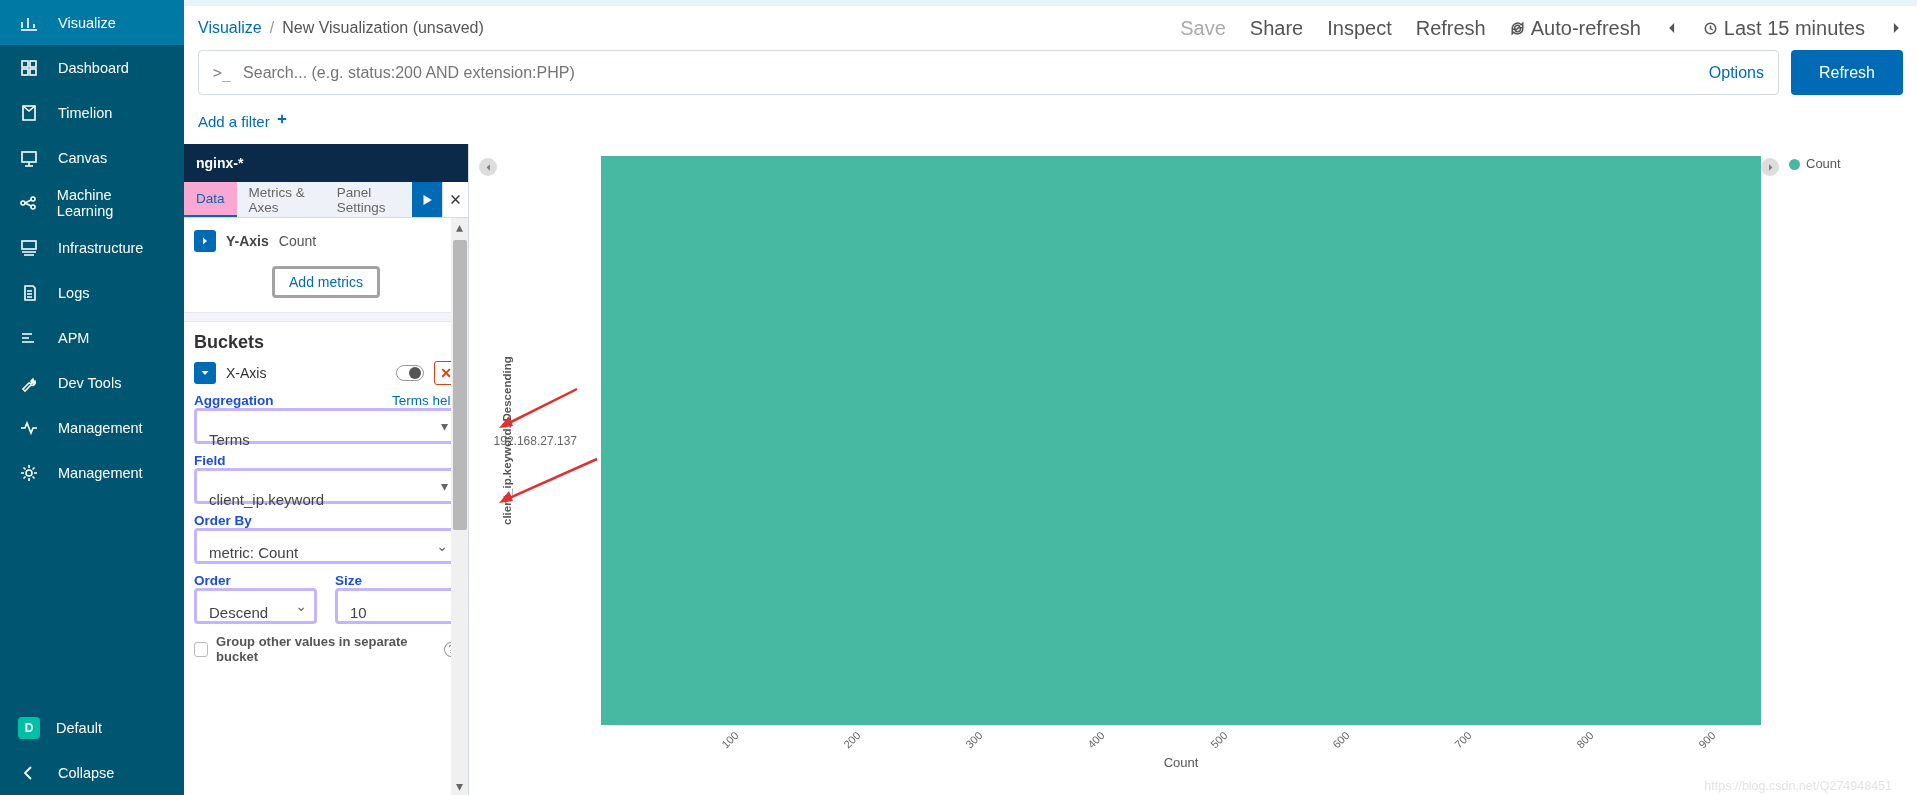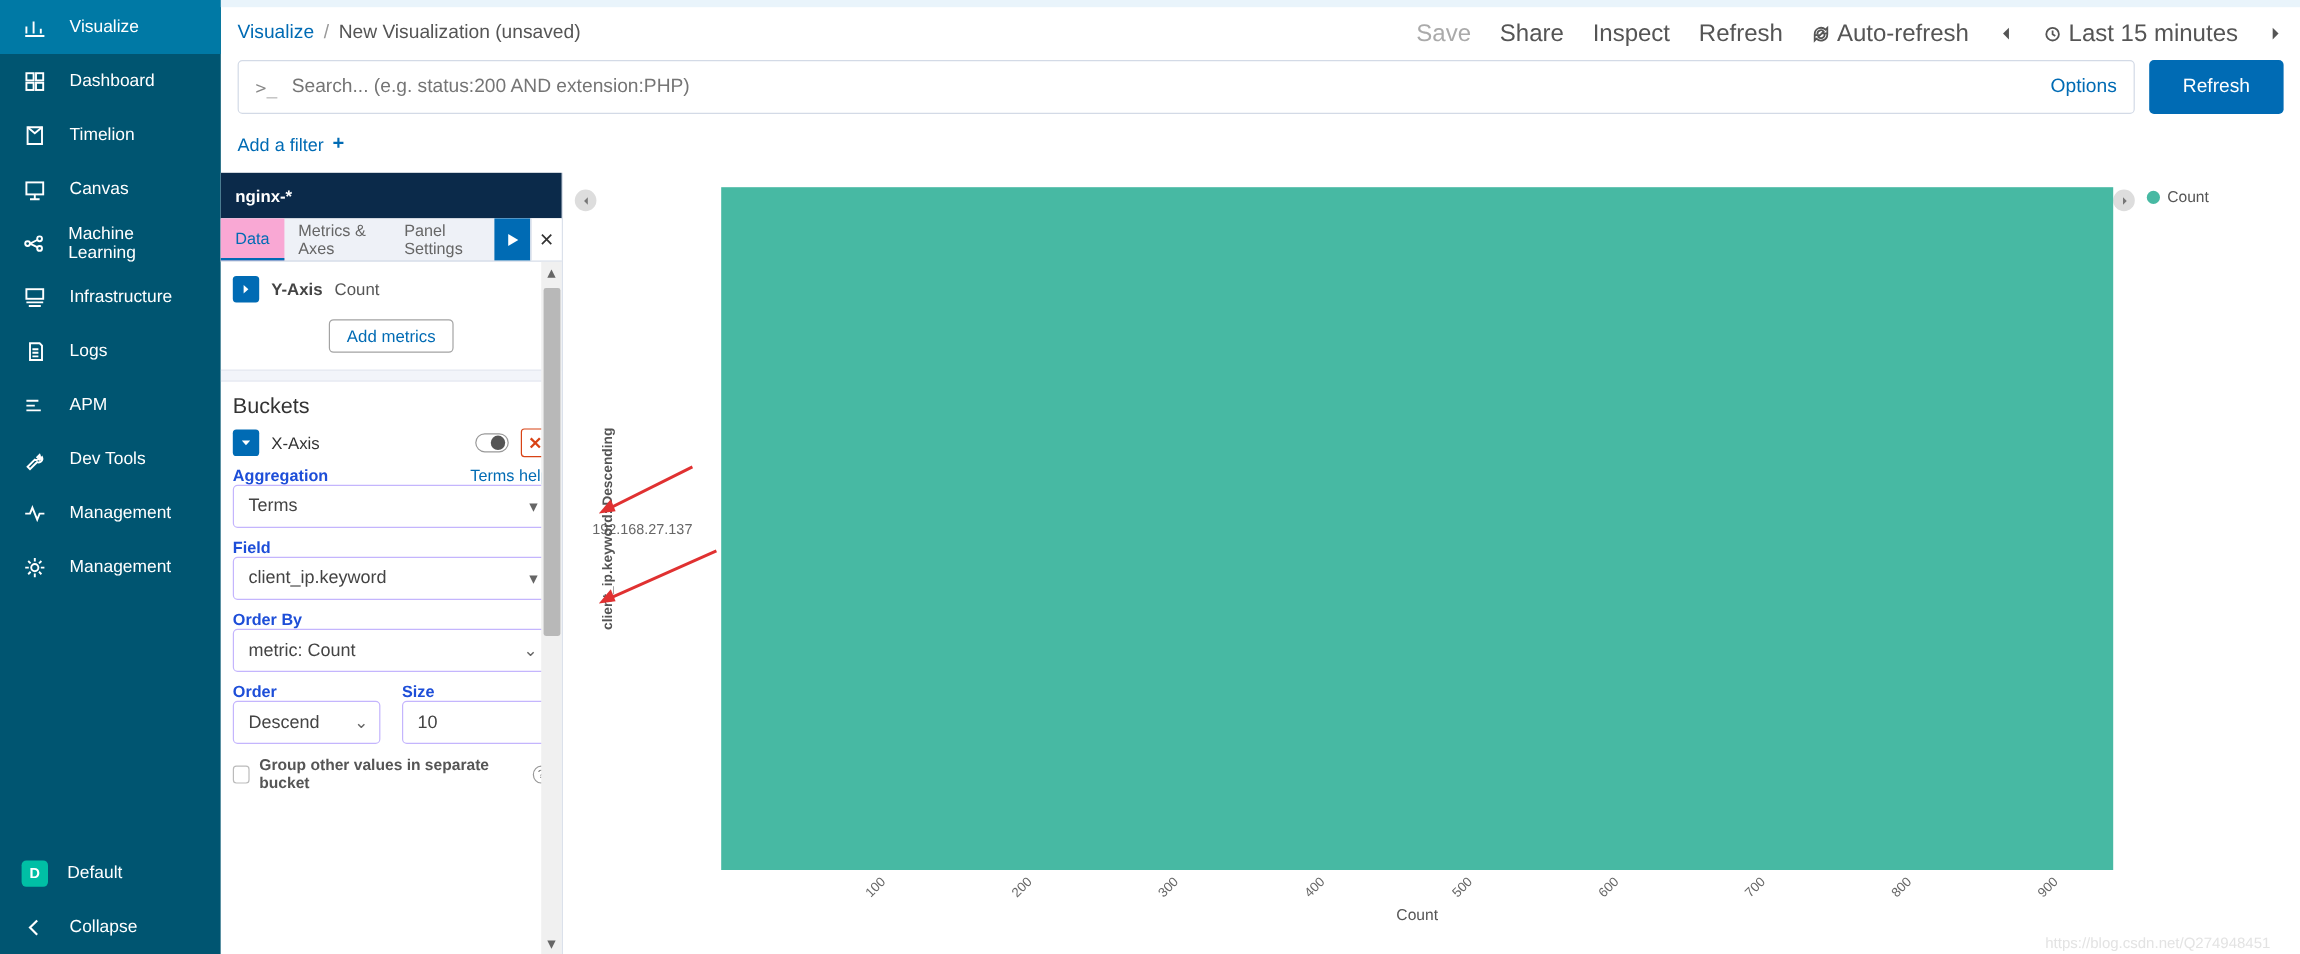--- a/index.html
+++ b/index.html
@@ -51,35 +51,35 @@
   .etab-spacer { flex: 1; }
   .play-btn { width: 42px; background: #006bb4; color: #fff; display: flex; align-items: center; justify-content: center; cursor: pointer; }
   .close-btn { width: 36px; display: flex; align-items: center; justify-content: center; cursor: pointer; color: #333; background:#fff; border-left:1px solid #d3dae6;}
   .editor-body { flex: 1; overflow: hidden; position: relative; padding: 8px 10px 0 10px; }
 
   .agg-row { display: flex; align-items: center; gap: 10px; padding: 4px 0; }
   .collapse-chip { width: 22px; height: 22px; background: #006bb4; border-radius: 3px; display: flex; align-items: center; justify-content: center; color: #fff; cursor: pointer; }
   .agg-row .label { font-weight: 700; color: #444; font-size: 14px; }
   .agg-row .val { color: #555; font-size: 14px; }
   .add-metrics-wrap { text-align: center; margin: 10px 0 14px; }
-  .add-metrics { color: #006bb4; border: 1px solid #a3a3a3; background: #fff; border-radius: 4px; padding: 5px 14px; font-size: 14px; cursor: pointer; }
+  .add-metrics { color: #006bb4; border: 3px solid #a3a3a3; background: #fff; border-radius: 4px; padding: 5px 14px; font-size: 14px; cursor: pointer; }
 
   .section-divider { height: 10px; background: #f2f4fa; margin: 0 -10px 10px; border-top: 1px solid #e4e8f1; border-bottom: 1px solid #e4e8f1; }
 
-  .sec-title { font-size: 18px; color: #333; font-weight: 400; margin-bottom: 8px; }
+  .sec-title { font-size: 18px; color: #333; font-weight: 700; margin-bottom: 8px; }
   .axis-row { display: flex; align-items: center; gap: 10px; margin-bottom: 6px; }
   .toggle-pill { width: 28px; height: 16px; border: 1px solid #999; border-radius: 8px; position: relative; cursor: pointer; background:#fff;}
   .toggle-pill::after { content: ""; position: absolute; right: 2px; top: 1px; width: 12px; height: 12px; background: #555; border-radius: 50%; }
   .del-btn { width: 24px; height: 24px; border: 1px solid #d84315; border-radius: 3px; display: flex; align-items: center; justify-content: center; color: #d84315; cursor: pointer; font-weight:700;}
 
   .form-group { margin: 8px 0; }
   .form-label-row { display: flex; justify-content: space-between; align-items: baseline; }
   .form-label { font-weight: 700; font-size: 13.5px; color: #1d4ed8; }
   .help-link { color: #006bb4; font-size: 13.5px; cursor: pointer; }
-  .sel { width: 100%; height: 36px; border: 1px solid #c4b5fd; border-radius: 4px; padding: 0 28px 0 12px; font-size: 15px; color: #444; appearance: none; background: #fff; }
+  .sel { width: 100%; height: 36px; border: 3px solid #c4b5fd; border-radius: 4px; padding: 12px 28px 0 12px; font-size: 15px; color: #444; appearance: none; background: #fff; }
   .sel-wrap { position: relative; }
   .sel-wrap .caret { position: absolute; right: 10px; top: 50%; transform: translateY(-50%); pointer-events: none; color: #666; }
   .two-col { display: flex; gap: 18px; }
   .two-col > div { flex: 1; }
 
   .checkbox-row { display: flex; align-items: center; gap: 8px; font-weight: 700; font-size: 13px; color: #555; margin-top: 10px; }
   .checkbox-row .cb { width: 15px; height: 15px; border: 1px solid #bbb; border-radius: 3px; background:#fff; }
 
   
   .editor .scroll-track { position: absolute; right: 0; top: 0; bottom: 0; width: 17px; background: #f0f0f0; display: flex; flex-direction: column; align-items: center; }

